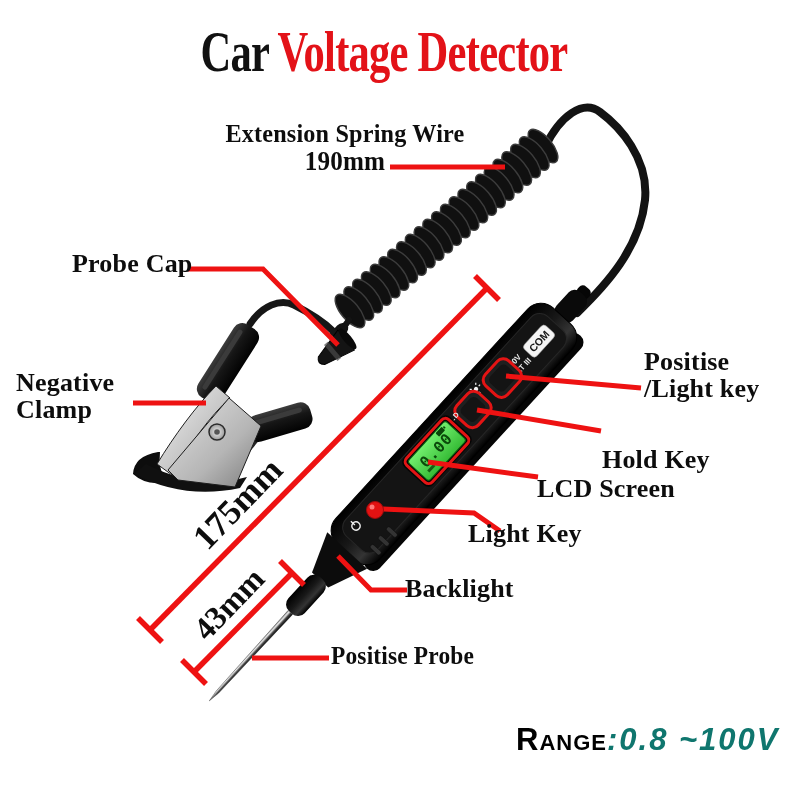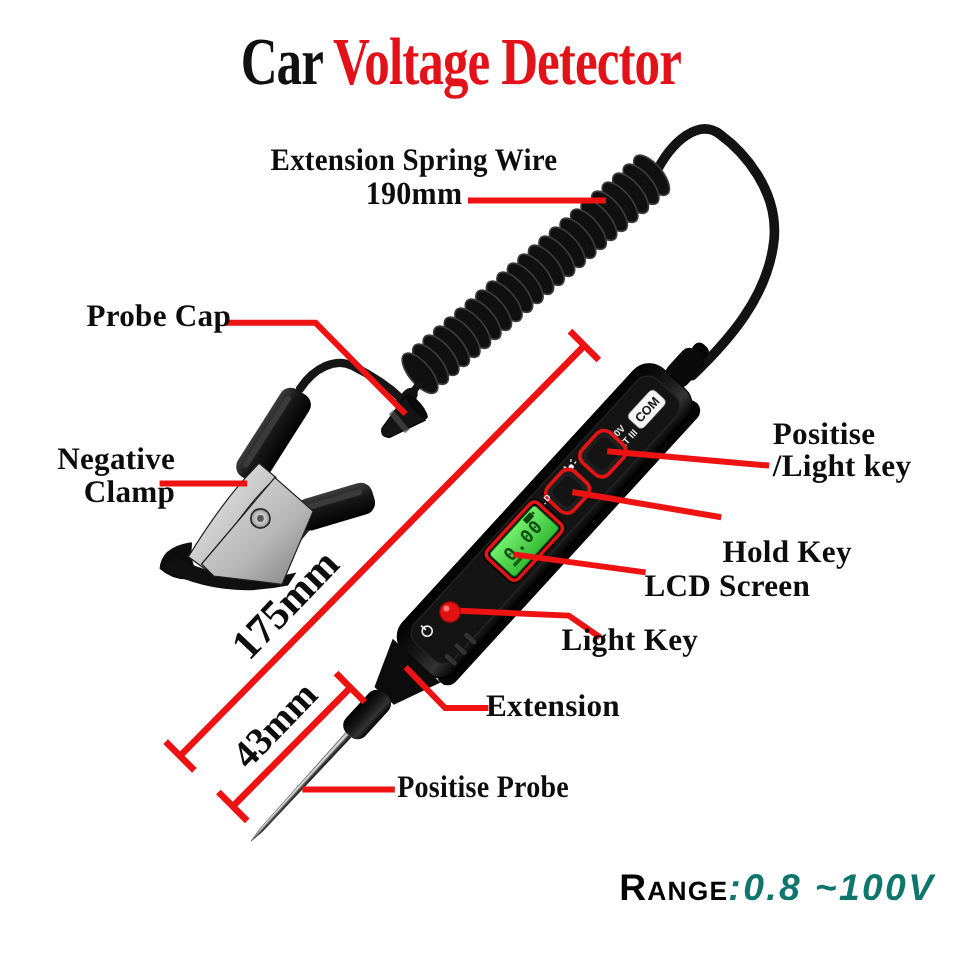--- a/index.html
+++ b/index.html
@@ -15,21 +15,21 @@
   .title .t-black{color:#111111;}
   .title .t-red{color:#e31218;}
 
   .lbl{position:absolute;font-weight:bold;font-size:26px;color:#0d0d0d;
        line-height:1.04;white-space:nowrap;letter-spacing:.2px;}
 
   .lbl-spring{left:180px;top:120px;width:330px;text-align:center;
               transform:scaleX(.93);transform-origin:50% 0;}
   .lbl-spring .l2{font-size:27px;}
   .lbl-probecap{left:72px;top:250px;}
-  .lbl-negclamp{left:28px;top:369px;width:118px;text-align:right;}
+  .lbl-negclamp{left:16px;top:369px;width:118px;text-align:left;}
   .lbl-backlight{left:644px;top:348px;}
   .lbl-hold{left:602px;top:422px;margin-top:24px;}
   .lbl-lcd{left:537px;top:475px;}
   .lbl-power{left:468px;top:520px;}
   .lbl-flash{left:405px;top:575px;}
   .lbl-probe{left:331px;top:642px;transform:scaleX(.9);transform-origin:0 0;}
 
   .dim{position:absolute;font-weight:bold;color:#0d0d0d;white-space:nowrap;}
   .dim-175{left:238px;top:504px;font-size:35px;transform:translate(-50%,-50%) rotate(-46deg);}
   .dim-43{left:229px;top:604px;font-size:32px;transform:translate(-50%,-50%) rotate(-46deg);}
@@ -248,21 +248,21 @@
 </div>
 
 <div class="lbl lbl-backlight">
   <div>Positise</div>
   <div>/Light key</div>
 </div>
 
 <div class="lbl lbl-hold">Hold Key</div>
 <div class="lbl lbl-lcd">LCD Screen</div>
 <div class="lbl lbl-power">Light Key</div>
-<div class="lbl lbl-flash">Extension</div>
+<div class="lbl lbl-flash">Backlight</div>
 <div class="lbl lbl-probe">Positise Probe</div>
 
 <div class="dim dim-175">175mm</div>
 <div class="dim dim-43">43mm</div>
 
 <div class="range">
   <span class="r-label">Range</span><span class="r-value">:0.8 ~100V</span>
 </div>
 
 </div>

